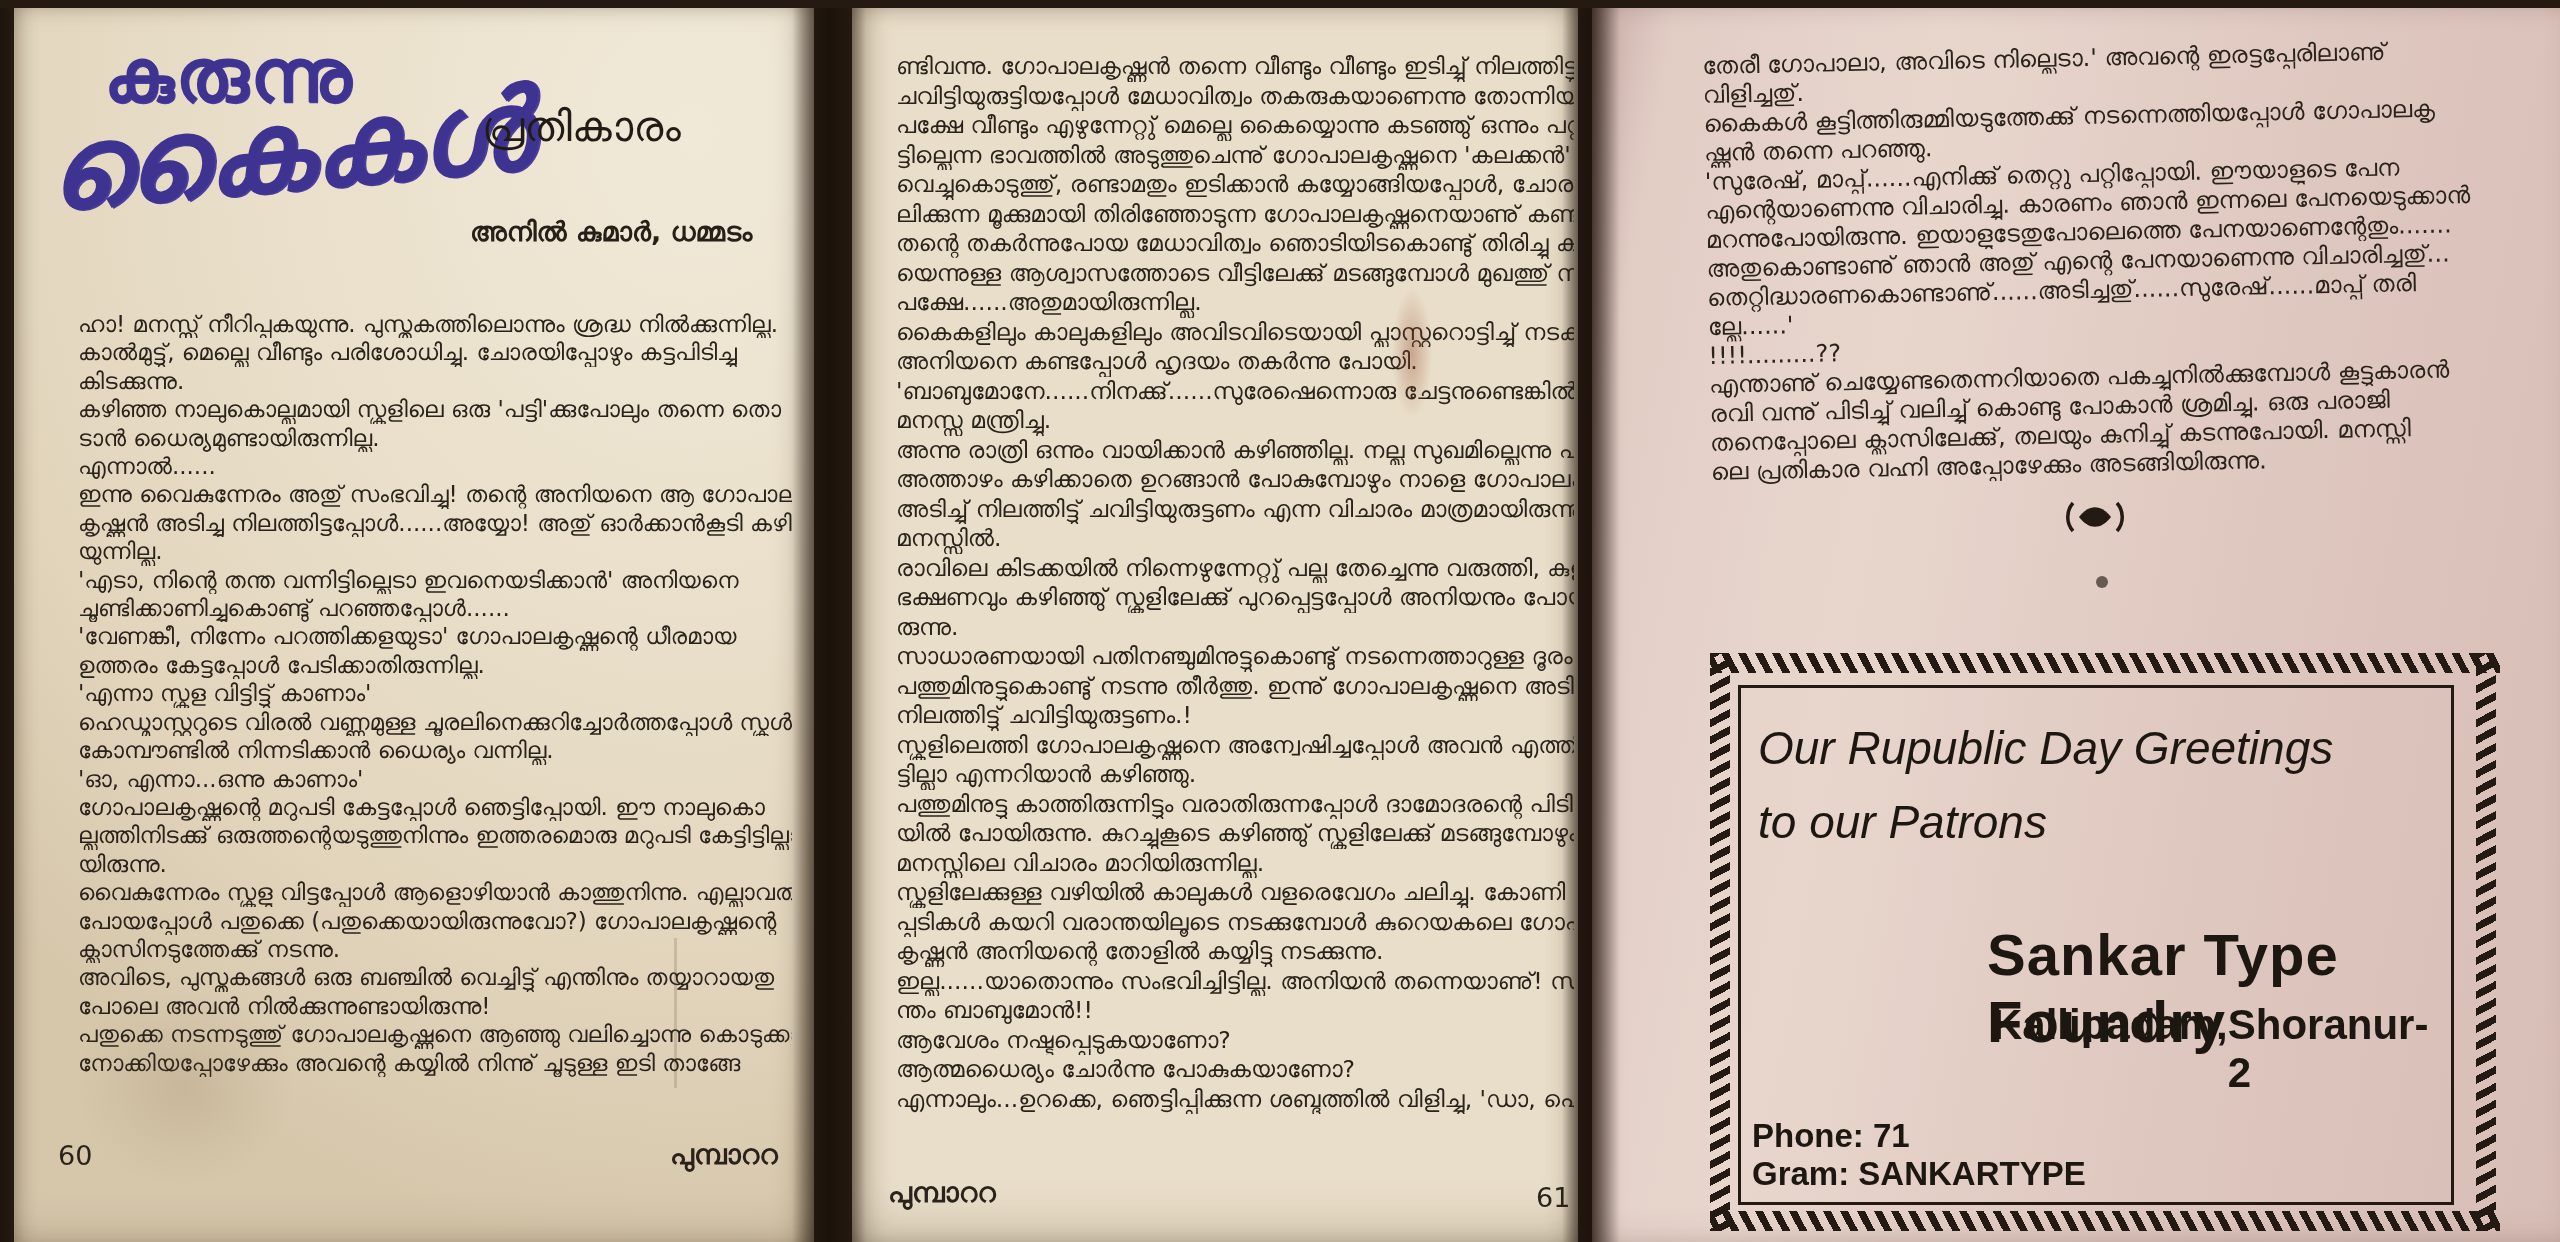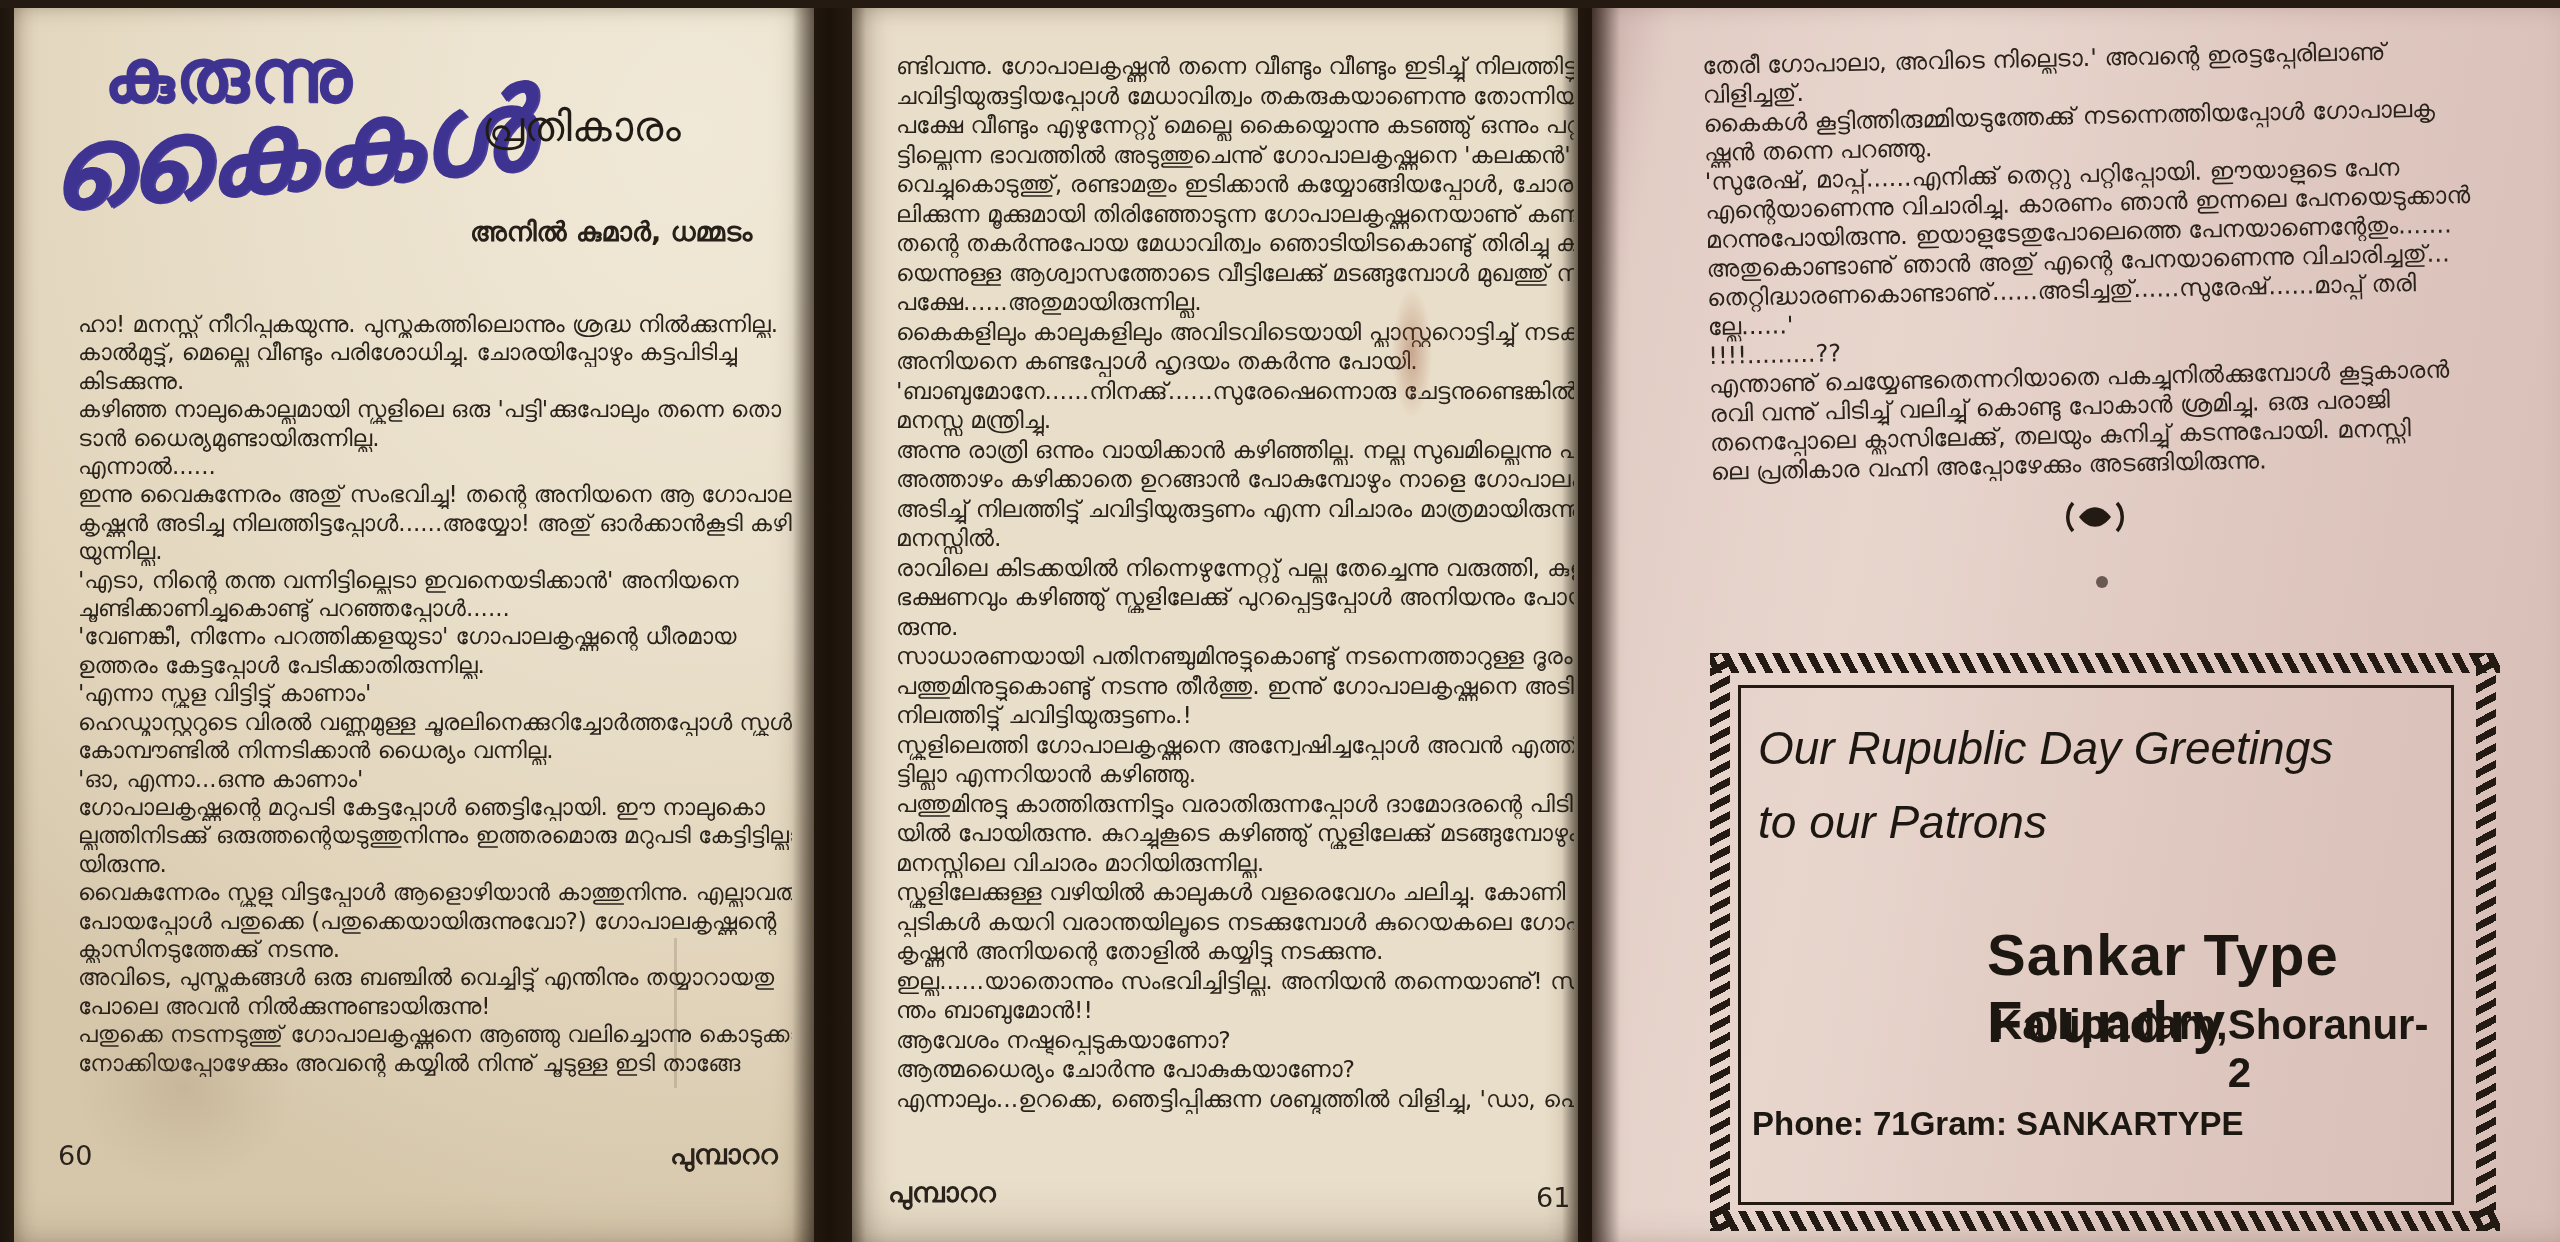--- a/index.html
+++ b/index.html
@@ -50,21 +50,21 @@
     background:repeating-linear-gradient(62deg,rgba(0,0,0,0) 0 4px,#221a13 4px 11px,rgba(0,0,0,0) 11px 15px);}
   .chain-v{position:absolute;top:0;bottom:0;width:20px;
     background:repeating-linear-gradient(-28deg,rgba(0,0,0,0) 0 4px,#221a13 4px 11px,rgba(0,0,0,0) 11px 15px);}
   #chain-top{top:0;} #chain-bottom{bottom:0;} #chain-left{left:0;} #chain-right{right:4px;}
   #ad-inner{position:absolute;left:28px;top:32px;right:46px;bottom:26px;border:3px solid #221a13;}
   .ad-text{position:absolute;color:#1d1712;font-family:"Liberation Sans",sans-serif;}
   #ad-greet1{left:48px;top:68px;font-size:46px;font-style:italic;font-weight:500;}
   #ad-greet2{left:48px;top:142px;font-size:46px;font-style:italic;font-weight:500;}
   #ad-company{left:277px;top:268px;font-size:58px;font-weight:700;letter-spacing:1px;}
   #ad-address{left:282px;right:70px;top:348px;font-size:42px;font-weight:700;display:flex;justify-content:space-between;}
-  #ad-bottom{left:42px;right:70px;top:452px;font-size:33px;font-weight:700;display:flex;justify-content:flex-start;}
+  #ad-bottom{left:42px;right:70px;top:464px;font-size:33px;font-weight:700;display:flex;justify-content:space-between;flex-direction:column;}
 
   .stain{position:absolute;pointer-events:none;}
   #stain1{left:540px;top:280px;width:40px;height:130px;
     background:radial-gradient(closest-side,rgba(150,75,45,.38),rgba(150,75,45,0));}
   #stain2{left:504px;top:568px;width:12px;height:12px;border-radius:50%;background:rgba(40,28,18,.65);}
   #stain3{left:660px;top:930px;width:3px;height:150px;background:rgba(80,60,40,.18);}
   #stain4{left:60px;top:980px;width:220px;height:200px;
     background:radial-gradient(closest-side,rgba(120,90,60,.15),rgba(120,90,60,0));}
 </style>
 </head>

